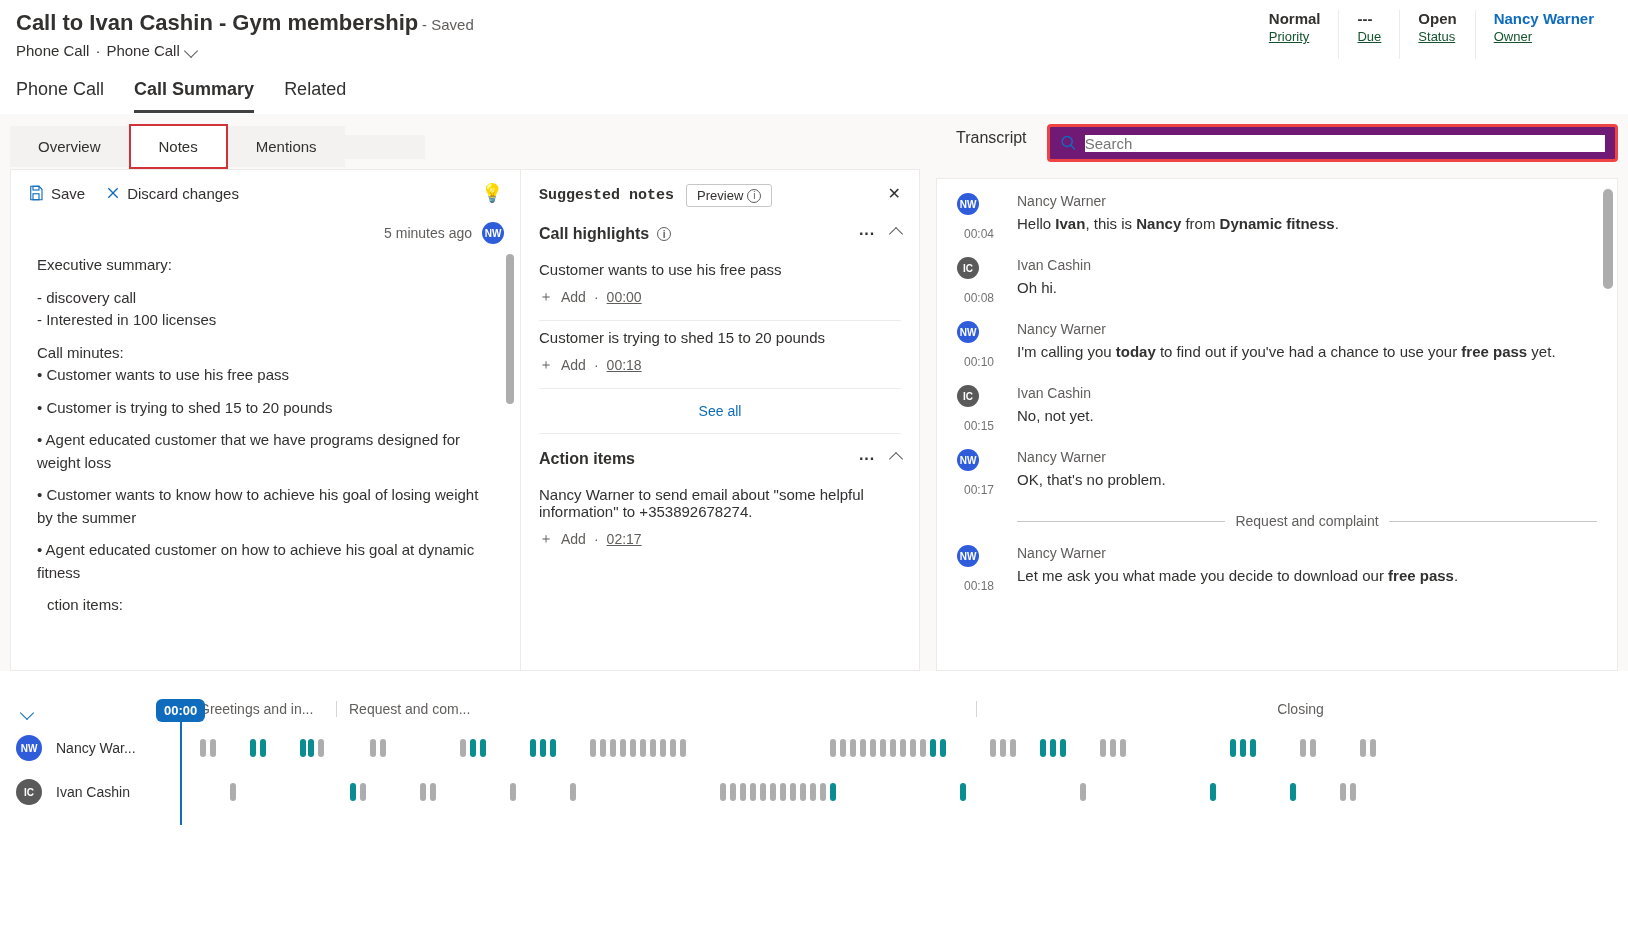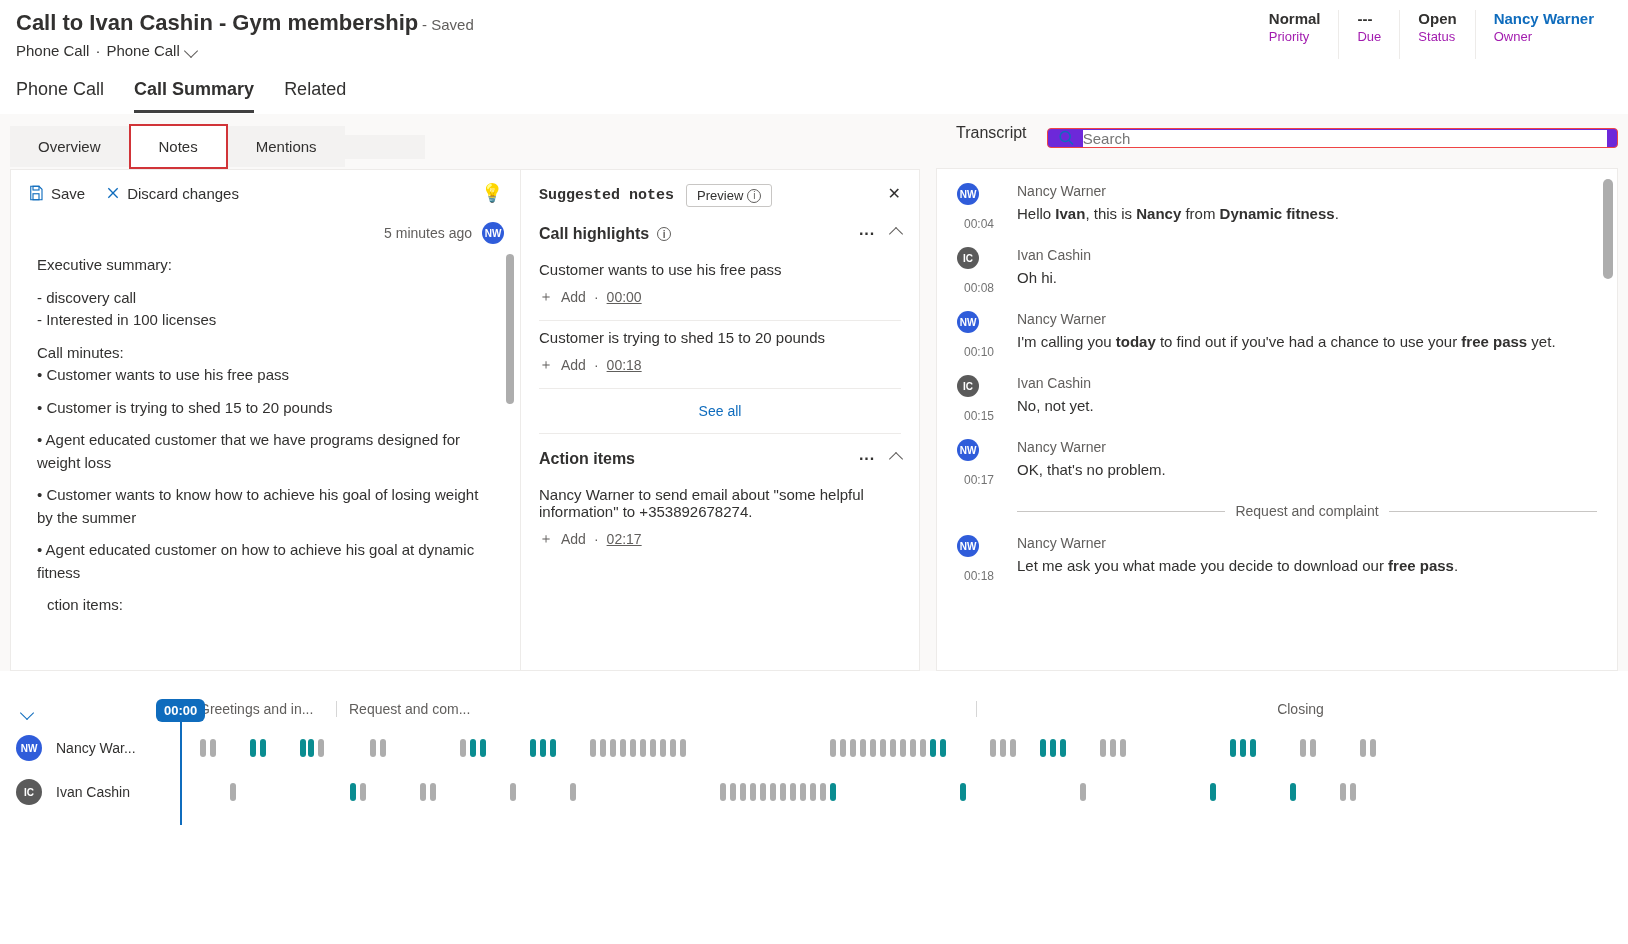--- a/index.html
+++ b/index.html
@@ -5,34 +5,34 @@
 * { box-sizing: border-box; margin: 0; padding: 0; }
 body { font-family: "Segoe UI", Arial, sans-serif; font-size: 14px; color: #323130; background: #fff; width: 1628px; }
 .header { display: flex; justify-content: space-between; padding: 10px 16px 6px; }
 .title-block .title { font-size: 22px; font-weight: 600; }
 .title-block .saved { font-size: 15px; color: #605e5c; font-weight: 400; }
 .title-block .subtitle { font-size: 15px; color: #323130; margin-top: 6px; display:flex; align-items:center; gap:6px;}
 .meta { display: flex; gap: 0; }
 .meta-item { padding: 0 18px; border-left: 1px solid #edebe9; }
 .meta-item:first-child { border-left: none; }
 .meta-item .val { font-size: 15px; font-weight: 600; }
-.meta-item .lab { font-size: 13px; color: #a21caf; margin-top: 2px; }
+.meta-item .lab { font-size: 13px; color: #14532d; margin-top: 2px; text-decoration: underline; }
 .meta-item.owner .val { color: #0f6cbd; }
 .maintabs { display: flex; gap: 30px; padding: 14px 16px 0; border-bottom: 1px solid #fff; }
 .maintab { font-size: 18px; padding-bottom: 10px; cursor: pointer; }
 .maintab.active { font-weight: 600; border-bottom: 3px solid #404040; }
 .workarea { display: flex; background: #faf9f8; padding: 10px 10px 0; gap: 16px; }
 .subtabs { display: flex; align-items: center; }
 .subtab { padding: 12px 28px; font-size: 15px; background: #f3f2f1; cursor: pointer; }
 .subtab.active { background: #fff; }
 .subtab.highlight { border: 2px solid #d13438; }
 .left-col { width: 910px; display:flex; flex-direction:column; }
 .toprow { display:flex; justify-content:space-between; align-items:flex-end;}
 .transcript-label { font-size: 16px; padding-bottom:10px; margin-left: 20px;}
-.search-wrap { flex: 1; display:flex; align-items:center; background:#6d28d9; border:1px solid #ef4444; border-radius:4px; padding:6px 10px; margin-left: 20px; height:20px;}
+.search-wrap { flex: 1; display:flex; align-items:center; background:#701a75; border:3px solid #ef4444; border-radius:4px; padding:6px 10px; margin-left: 20px; height:38px;}
 .search-wrap input { border:none; outline:none; font-size:15px; width:100%; margin-left:8px;}
 .panel-row { display:flex; background:#fff; border:1px solid #edebe9; }
 .notes-panel { width: 510px; border-right: 1px solid #edebe9; display:flex; flex-direction:column; height: 500px;}
 .notes-toolbar { display:flex; align-items:center; justify-content:space-between; padding: 12px 16px; }
 .notes-toolbar .left { display:flex; gap:20px; }
 .tool-btn { display:flex; align-items:center; gap:6px; cursor:pointer; font-size:15px;}
 .notes-meta { display:flex; justify-content:flex-end; align-items:center; gap:10px; padding: 6px 16px 10px; font-size:14px; color:#605e5c;text-align:right;}
 .avatar { width:22px; height:22px; border-radius:50%; display:flex; align-items:center; justify-content:center; font-size:10px; font-weight:600; color:#fff;}
 .avatar.nw { background:#2f5cda; }
 .avatar.ic { background:#5a5a5a; }

